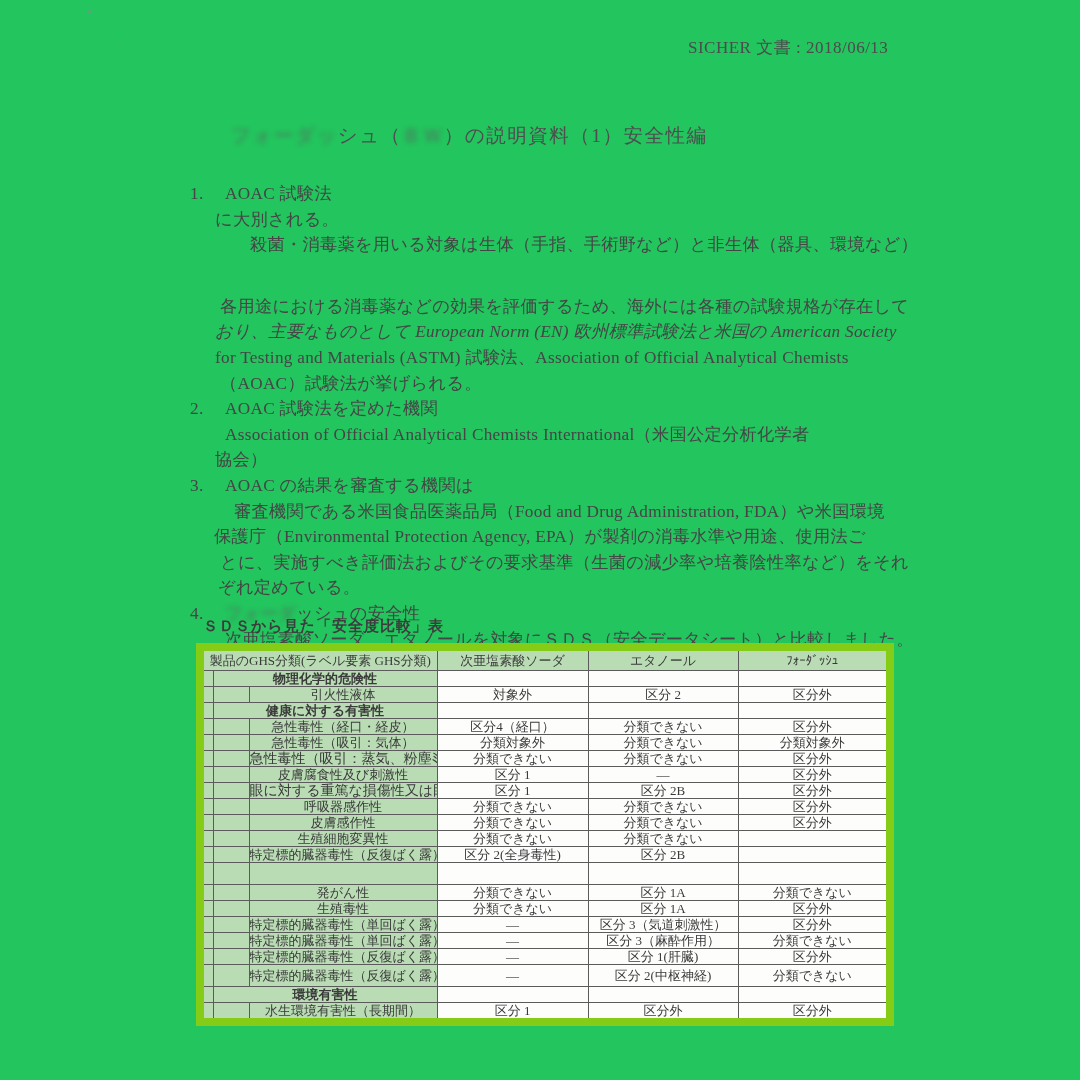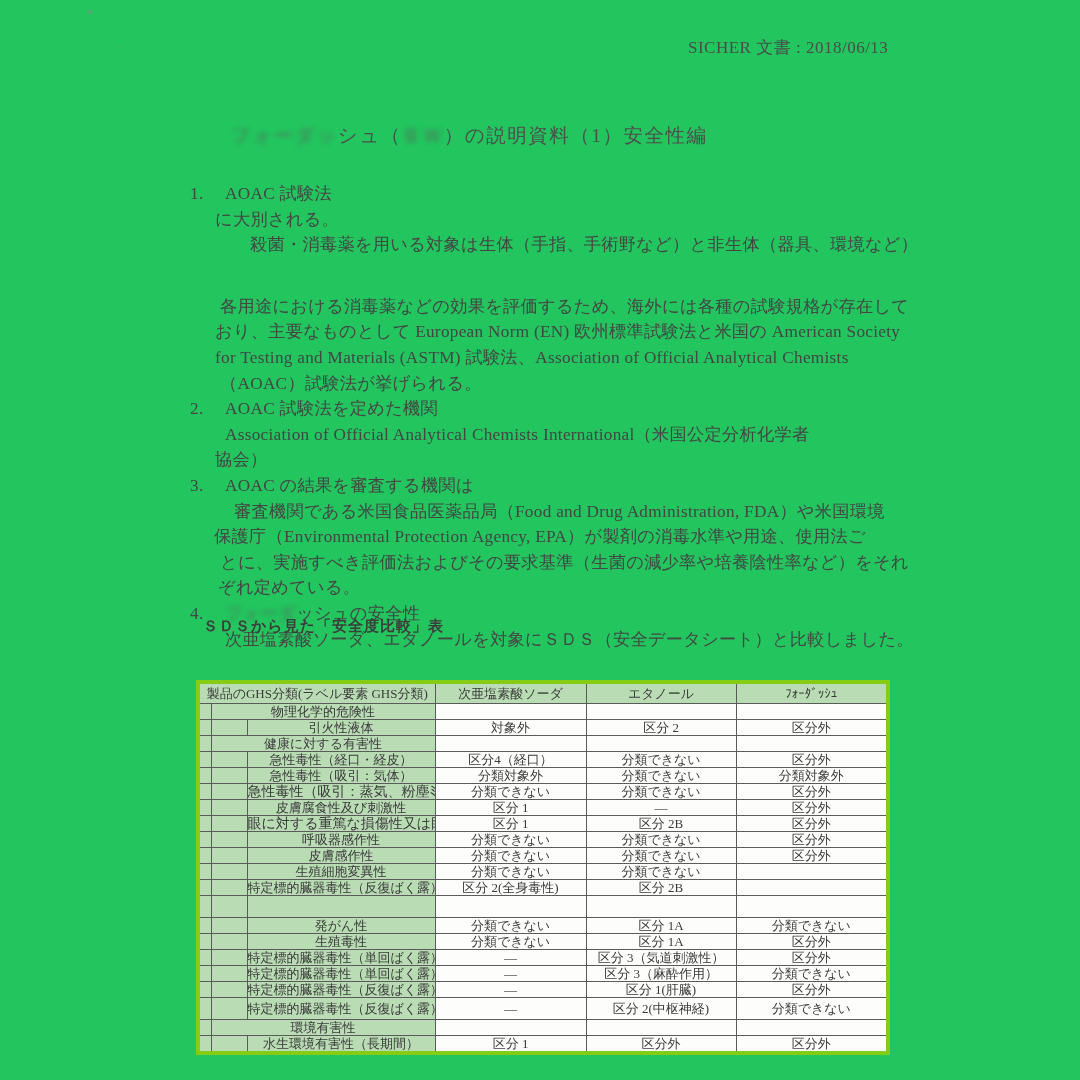--- a/index.html
+++ b/index.html
@@ -21,35 +21,35 @@
   .doc{
     position:absolute;top:181px;left:190px;width:750px;font-size:17.2px;color:#454545;
   }
   .line{height:25.6px;line-height:25.6px;white-space:nowrap;letter-spacing:.3px;}
   .line .no{display:inline-block;width:35px;}
   .tbl-title{
     position:absolute;top:617px;left:203px;font-size:15px;font-weight:bold;color:#3c3c3c;
     letter-spacing:1px;white-space:nowrap;
   }
   table.safety{
-    position:absolute;top:680px;left:196px;width:690px;
+    position:absolute;top:643px;left:196px;width:690px;
     border-collapse:collapse;table-layout:fixed;
-    border:4px solid #84cc16;
+    border:8px solid #84cc16;
   }
   table.safety td{
     border:1px solid #5b5b5b;padding:0;height:15px;line-height:1.0;
     text-align:center;font-size:13px;color:#3a3a3a;
     overflow:hidden;white-space:nowrap;
     font-family:"Liberation Serif","DejaVu Serif",serif;
   }
   td.g{background:#b9dcb4;}
   td.w{background:#fdfdfc;}
   td.lab{font-size:12.3px;}
   tr.small td.lab{font-size:14px;}
-  td.sec{text-align:left;padding-left:5px;font-size:13px;}
+  td.sec{text-align:left;padding-left:5px;font-size:13px;font-weight:bold;}
   td.hc1{text-align:left;padding-left:4px;font-size:12.3px;border-bottom:2px solid #4a4a4a;}
   td.hc{font-size:13px;border-bottom:2px solid #4a4a4a;}
   td.hc4{font-size:10.5px;border-bottom:2px solid #4a4a4a;}
   td.labEnd{border-right:2px solid #4a4a4a;}
   tr.tall td{height:21px;}
   tr.head td{height:19px;}
   .b{font-weight:bold;}
 </style>
 </head>
 <body>
@@ -61,21 +61,21 @@
 
   <div class="hdr-date">SICHER 文書 : 2018/06/13</div>
 
   <div class="doc-title"><span class="blur">フォーダッ</span><span>シュ（</span><span class="blur">ＢＷ</span><span>）の説明資料（1）安全性編</span></div>
 
   <div class="doc">
       <div class="line"><span class="no">1.</span><span>AOAC 試験法</span></div>
       <div class="line" style="padding-left: 25px;">に大別される。</div>
       <div class="line" style="padding-left: 60px;">殺菌・消毒薬を用いる対象は生体（手指、手術野など）と非生体（器具、環境など）</div>
       <div class="line" style="padding-left: 30px; margin-top: 36px;">各用途における消毒薬などの効果を評価するため、海外には各種の試験規格が存在して</div>
-      <div class="line" style="padding-left: 25px;">おり、主要なものとして European Norm (EN) 欧州標準試験法と米国の American Society</div>
+      <div class="line" style="padding-left: 25px; font-style: italic;">おり、主要なものとして European Norm (EN) 欧州標準試験法と米国の American Society</div>
       <div class="line" style="padding-left: 25px;">for Testing and Materials (ASTM) 試験法、Association of Official Analytical Chemists</div>
       <div class="line" style="padding-left: 30px;">（AOAC）試験法が挙げられる。</div>
       <div class="line"><span class="no">2.</span><span>AOAC 試験法を定めた機関</span></div>
       <div class="line" style="padding-left: 35px;">Association of Official Analytical Chemists International（米国公定分析化学者</div>
       <div class="line" style="padding-left: 25px;">協会）</div>
       <div class="line"><span class="no">3.</span><span>AOAC の結果を審査する機関は</span></div>
       <div class="line" style="padding-left: 44px;">審査機関である米国食品医薬品局（Food and Drug Administration, FDA）や米国環境</div>
       <div class="line" style="padding-left: 24px;">保護庁（Environmental Protection Agency, EPA）が製剤の消毒水準や用途、使用法ご</div>
       <div class="line" style="padding-left: 30px;">とに、実施すべき評価法およびその要求基準（生菌の減少率や培養陰性率など）をそれ</div>
       <div class="line" style="padding-left: 28px;">ぞれ定めている。</div>

